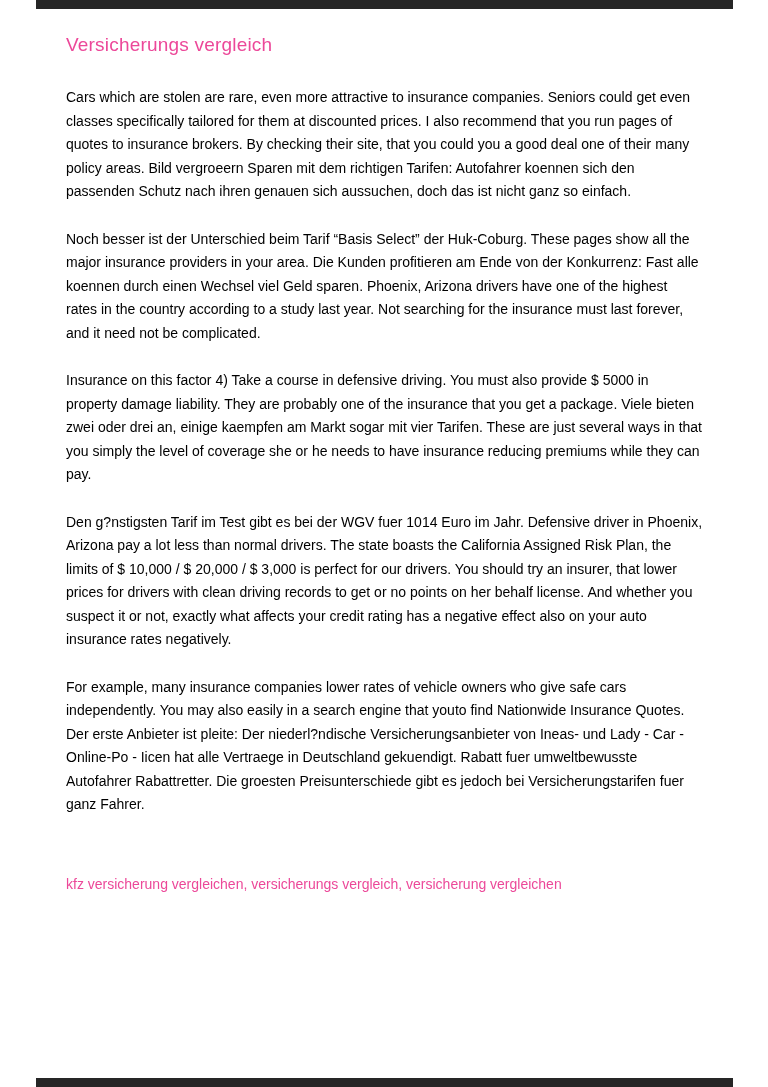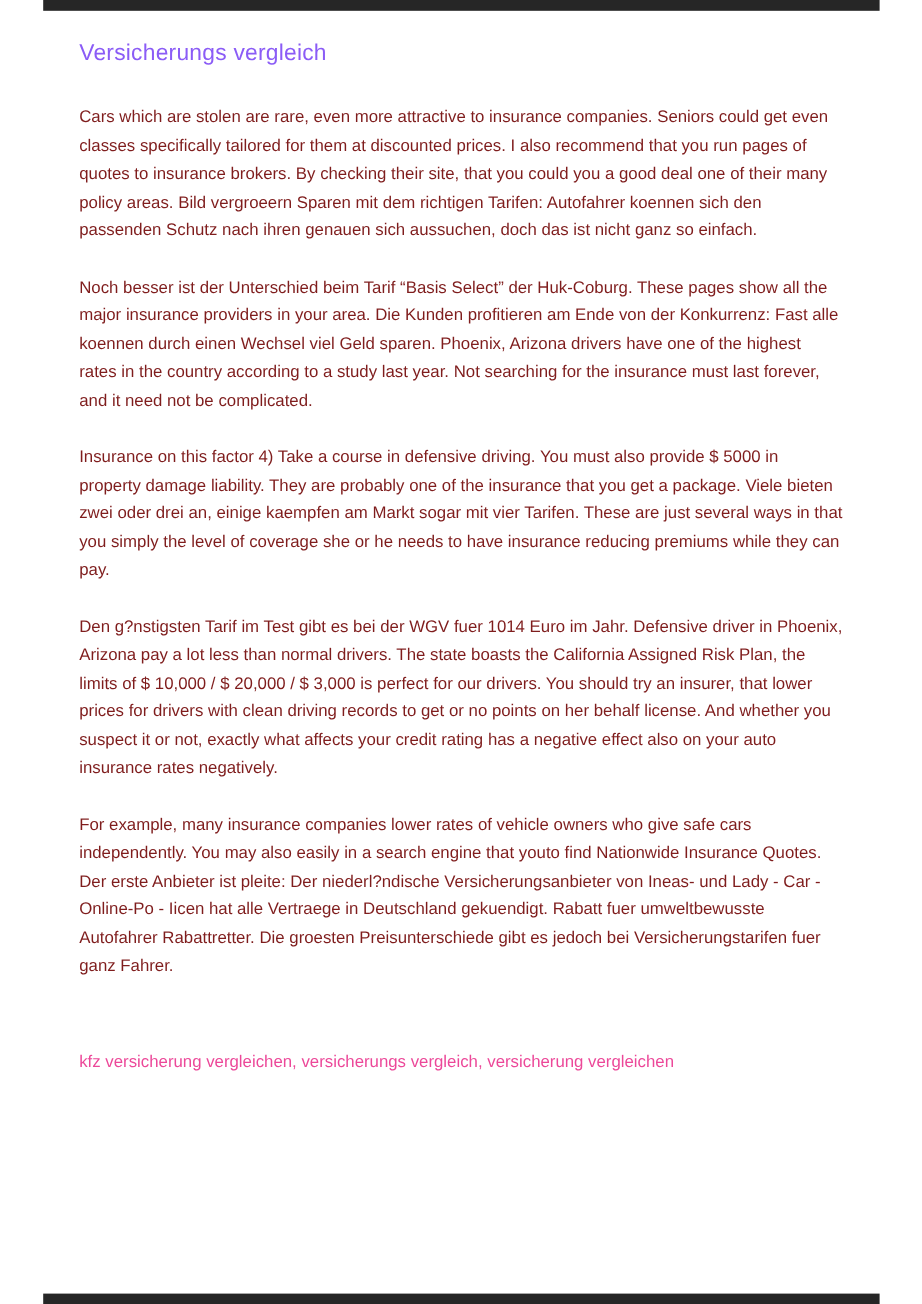--- a/index.html
+++ b/index.html
@@ -32,29 +32,29 @@
     position: absolute;
     top: 34px;
     left: 66px;
     width: 636px;
     color: #3c3c3c;
   }
 
   .doc-title {
     font-size: 19px;
     font-weight: 400;
-    color: #8b5cf6;
+    color: #ec4899;
     letter-spacing: 0.2px;
     margin-bottom: 30px;
   }
 
   .paragraph {
     font-size: 14px;
     line-height: 23.5px;
-    color: #7f1d1d;
+    color: #000000;
     margin-bottom: 24px;
     text-align: left;
   }
 
   .keywords-line {
     font-size: 14px;
     line-height: 23.5px;
     color: #ec4899;
     margin-top: 56px;
   }

